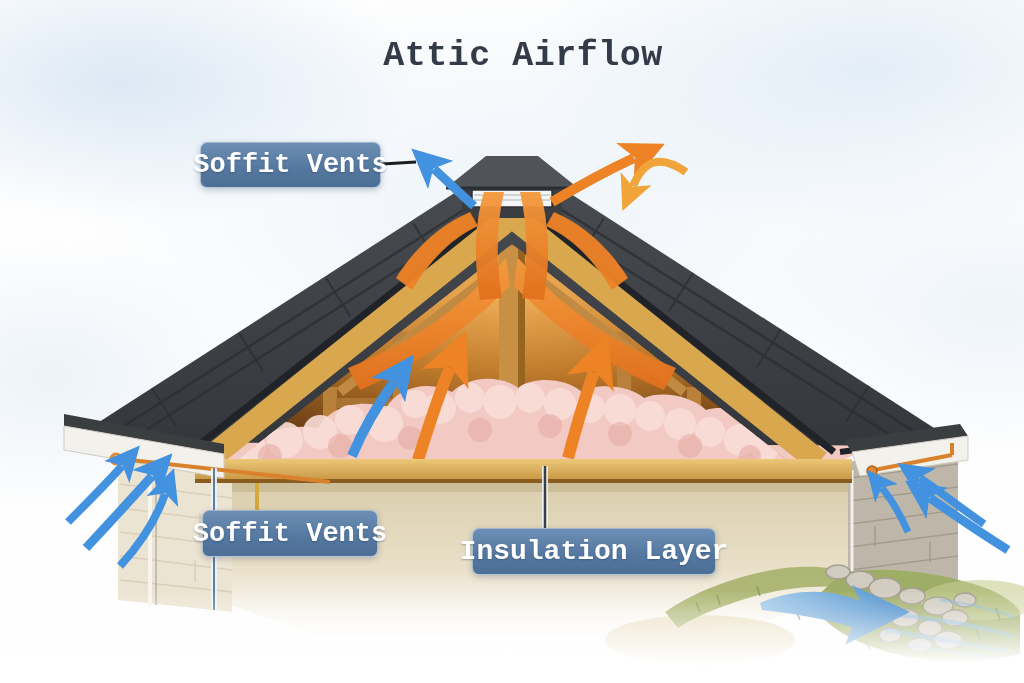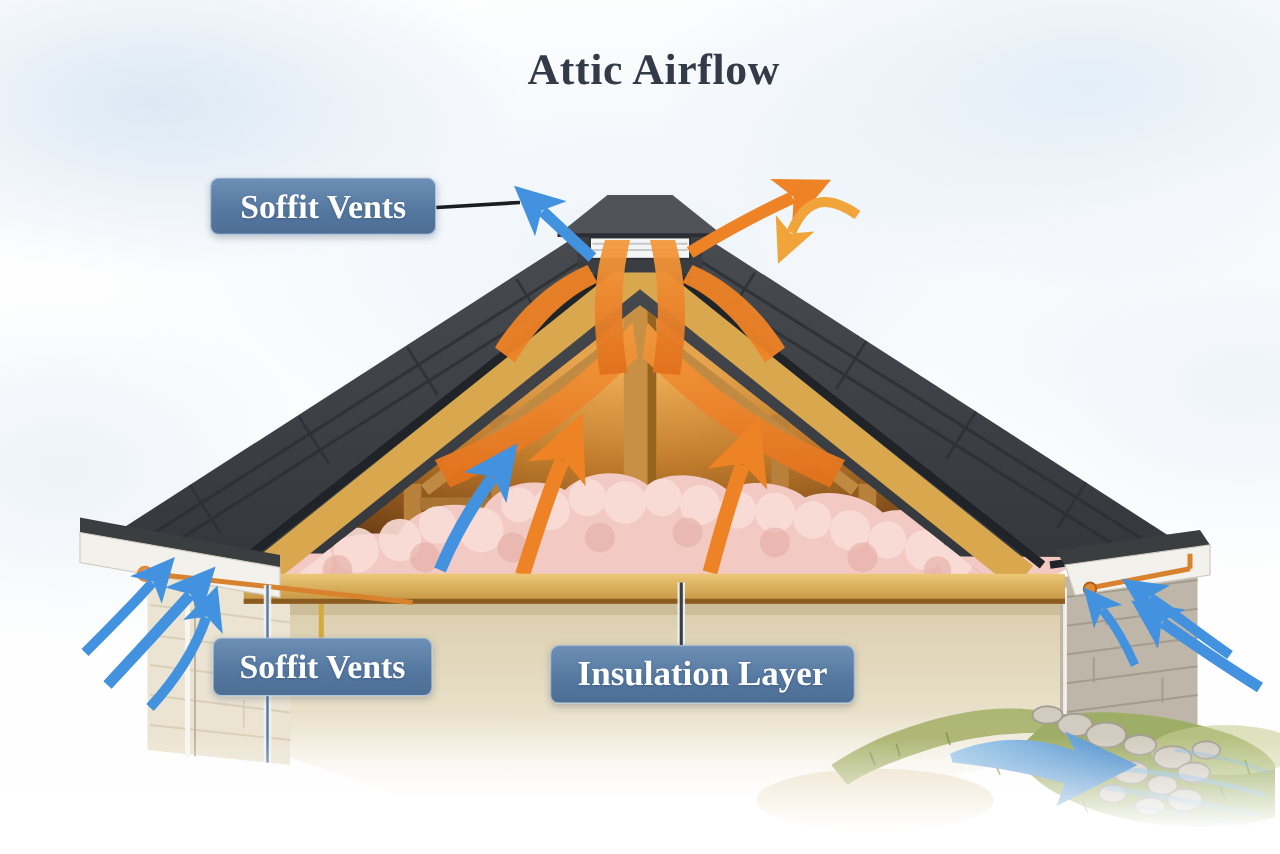--- a/index.html
+++ b/index.html
@@ -1,51 +1,52 @@
 <!DOCTYPE html>
 <html style="--title_text: #333a48; --label_blue: #54779f; --label_blue_light: #6d8fb5; --label_orange: #d3691d; --label_orange_light: #e9882f; --arrow_blue: #4292df; --arrow_orange: #ee8325; --arrow_yellow: #f0a43a; --roof_shingles: #3b3f43; --wood_sheathing: #d9a74e; --insulation_pink: #f2c9c3;"><head>
 <meta charset="utf-8">
 <style>
   html,body{margin:0;padding:0;}
   #canvas{
     position:relative;width:1024px;height:683px;overflow:hidden;
-    font-family:Liberation Serif, serif;
+    font-family:Liberation Mono, monospace;
     background:
       radial-gradient(420px 200px at 12% 12%, rgba(205,223,240,.70), rgba(205,223,240,0) 70%),
       radial-gradient(500px 240px at 85% 10%, rgba(210,227,242,.60), rgba(210,227,242,0) 70%),
       radial-gradient(600px 300px at 50% 30%, rgba(222,234,246,.50), rgba(222,234,246,0) 75%),
       radial-gradient(300px 200px at 5% 55%,  rgba(214,229,243,.45), rgba(214,229,243,0) 70%),
       radial-gradient(360px 220px at 97% 45%, rgba(214,229,243,.40), rgba(214,229,243,0) 70%),
       #fefefe;
   }
   #scene{position:absolute;left:0;top:0;}
   .title{
     position:absolute;left:523px;top:36px;transform:translateX(-50%);
     font-size:35px;font-weight:700;letter-spacing:.5px;white-space:nowrap;
     color:var(--title_text,#333a48);
   }
   .lbl{
     position:absolute;display:flex;align-items:center;justify-content:center;
     color:#fff;font-weight:700;border-radius:7px;white-space:nowrap;
     text-shadow:0 1px 2px rgba(30,50,80,.35);
+    margin-left:32px;
   }
   .lbl.blue{
     background:linear-gradient(180deg,var(--label_blue_light,#6d8fb5) 0%,var(--label_blue,#54779f) 60%,#4d6f96 100%);
     border:1px solid rgba(235,243,250,.55);
     box-shadow:0 2px 6px rgba(40,60,90,.28);
   }
   .lbl.orange{
     background:linear-gradient(180deg,var(--label_orange_light,#e9882f) 0%,var(--label_orange,#d3691d) 100%);
     border:1px solid rgba(255,236,214,.55);
     box-shadow:0 2px 6px rgba(150,70,10,.30);
   }
   #lbl-soffit-top{left:168px;top:142px;width:179px;height:44px;font-size:27px;}
   #lbl-ridge{left:681px;top:153px;width:262px;height:48px;font-size:28px;}
   #lbl-soffit-bottom{left:170px;top:510px;width:174px;height:45px;font-size:27px;}
-  #lbl-insulation{left:440px;top:516px;width:242px;height:45px;font-size:28px;}
+  #lbl-insulation{left:440px;top:528px;width:242px;height:45px;font-size:28px;}
 </style>
 </head>
 <body>
 
 <div id="canvas">
 
   <svg id="scene" width="1024" height="683" viewBox="0 0 1024 683">
     <defs>
       <clipPath id="roofClip">
           <polygon points="68,442 512,156 962,446"></polygon>

